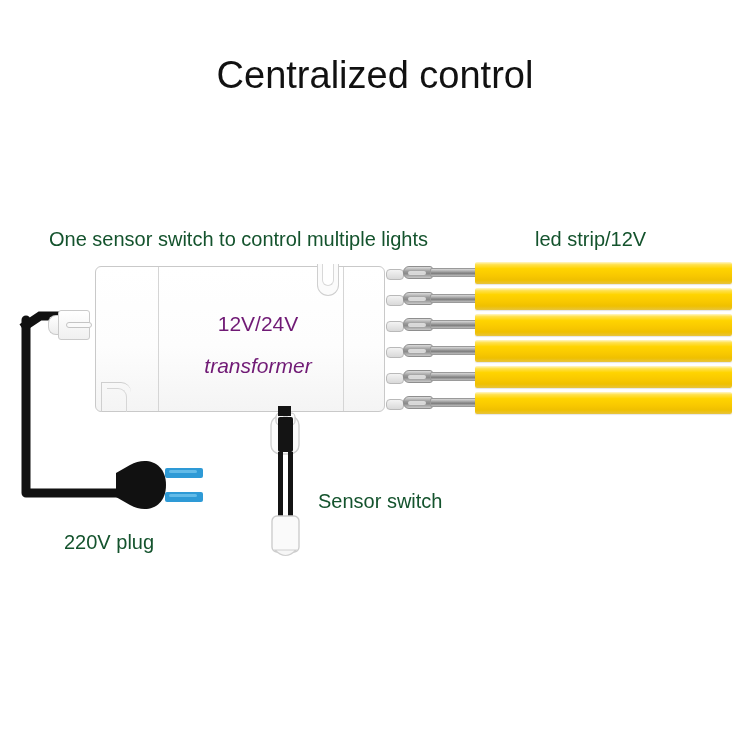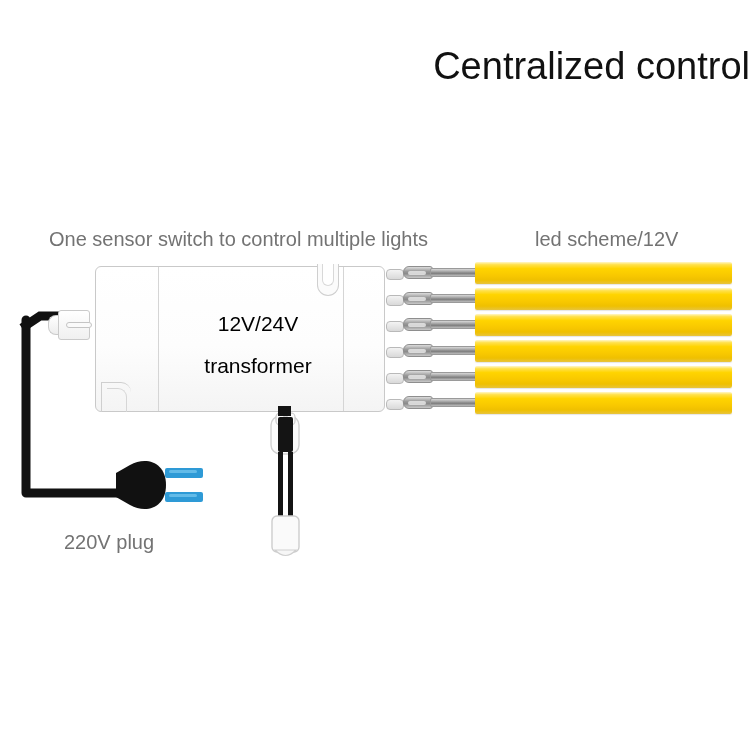--- a/index.html
+++ b/index.html
@@ -22,29 +22,29 @@
     position: absolute;
     left: 0;
     width: 750px;
     text-align: center;
     font-size: 38px;
     font-weight: 400;
     letter-spacing: 0px;
     color: #111;
     white-space: nowrap;
   }
-  #title-line-1 { top: 45px; text-align: right; }
+  #title-line-1 { top: 54px; }
   #title-line-2 { top: 130px; }
 
   
   .callout {
     position: absolute;
     font-size: 20px;
     font-weight: 400;
-    color: #737373;
+    color: #14532d;
     white-space: nowrap;
   }
   #label-multiple-lights { left: 49px;  top: 228px; }
   #label-led-strip       { left: 535px; top: 228px; }
   #label-plug            { left: 64px;  top: 531px; }
   #label-sensor          { left: 318px; top: 490px; }
 
   
   #transformer {
     position: absolute;
@@ -123,25 +123,25 @@
     border-bottom: none;
     border-left: none;
     border-radius: 0 9px 0 0;
   }
 
   .tf-text {
     position: absolute;
     width: 326px;
     text-align: center;
     font-size: 21px;
-    color: #000000;
+    color: #701a75;
     left: 0;
   }
   #tf-text-1 { top: 46px; }
-  #tf-text-2 { top: 88px; }
+  #tf-text-2 { top: 88px; font-style: italic; }
 
   
   .tf-terminal {
     position: absolute;
     left: 386px;
     width: 18px;
     height: 11px;
     box-sizing: border-box;
     border: 1.6px solid #b9b9b9;
     border-radius: 4px;
@@ -251,24 +251,25 @@
 </style>
 </head>
 <body>
 
 <div id="root">
 
   <div class="title-line" id="title-line-1">Centralized control</div>
 
   <div class="callout" id="label-multiple-lights">One sensor switch to control multiple lights</div>
 
-  <div class="callout" id="label-led-strip">led scheme/12V</div>
+  <div class="callout" id="label-led-strip">led strip/12V</div>
 
   <div class="callout" id="label-plug">220V plug</div>
 
+  <div class="callout" id="label-sensor">Sensor switch</div>
 
   <svg id="mains-cable" width="220" height="290">
     <path d="M 22 78 L 40 66 L 62 66" stroke="#111111" stroke-width="9" fill="none" stroke-linecap="butt"></path>
     <path d="M 26 70 L 26 243 L 133 243" stroke="#111111" stroke-width="9" fill="none" stroke-linejoin="round" stroke-linecap="round"></path>
   </svg>
 
   <div id="transformer">
     <div class="tf-shell"></div>
     <div class="tf-seam" id="tf-seam-left"></div>
     <div class="tf-seam" id="tf-seam-right"></div>

